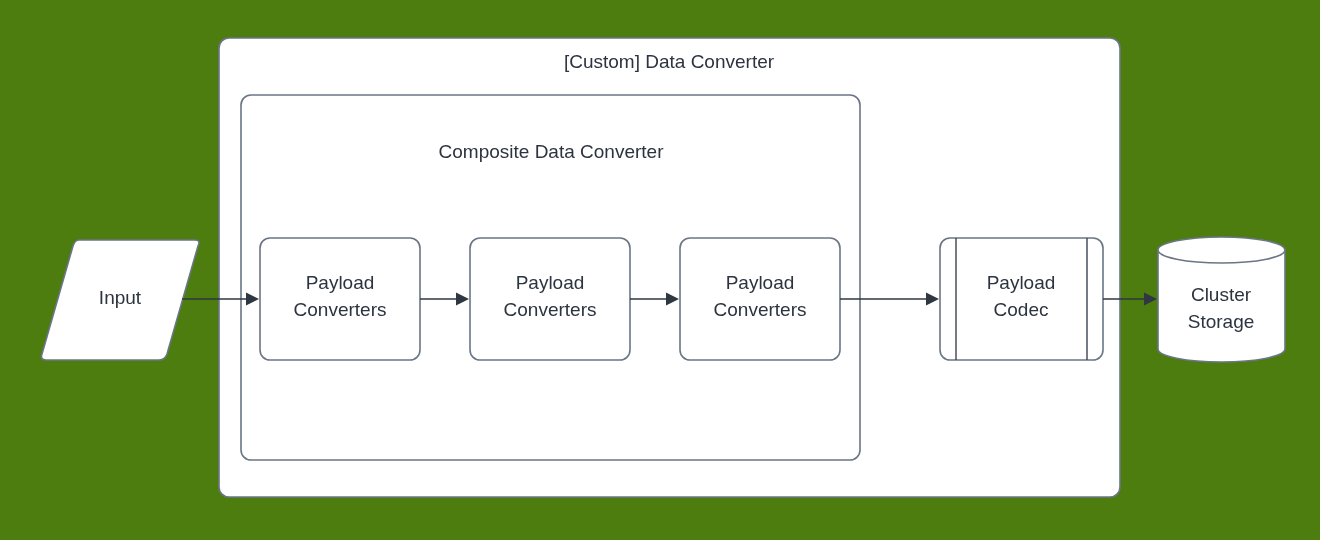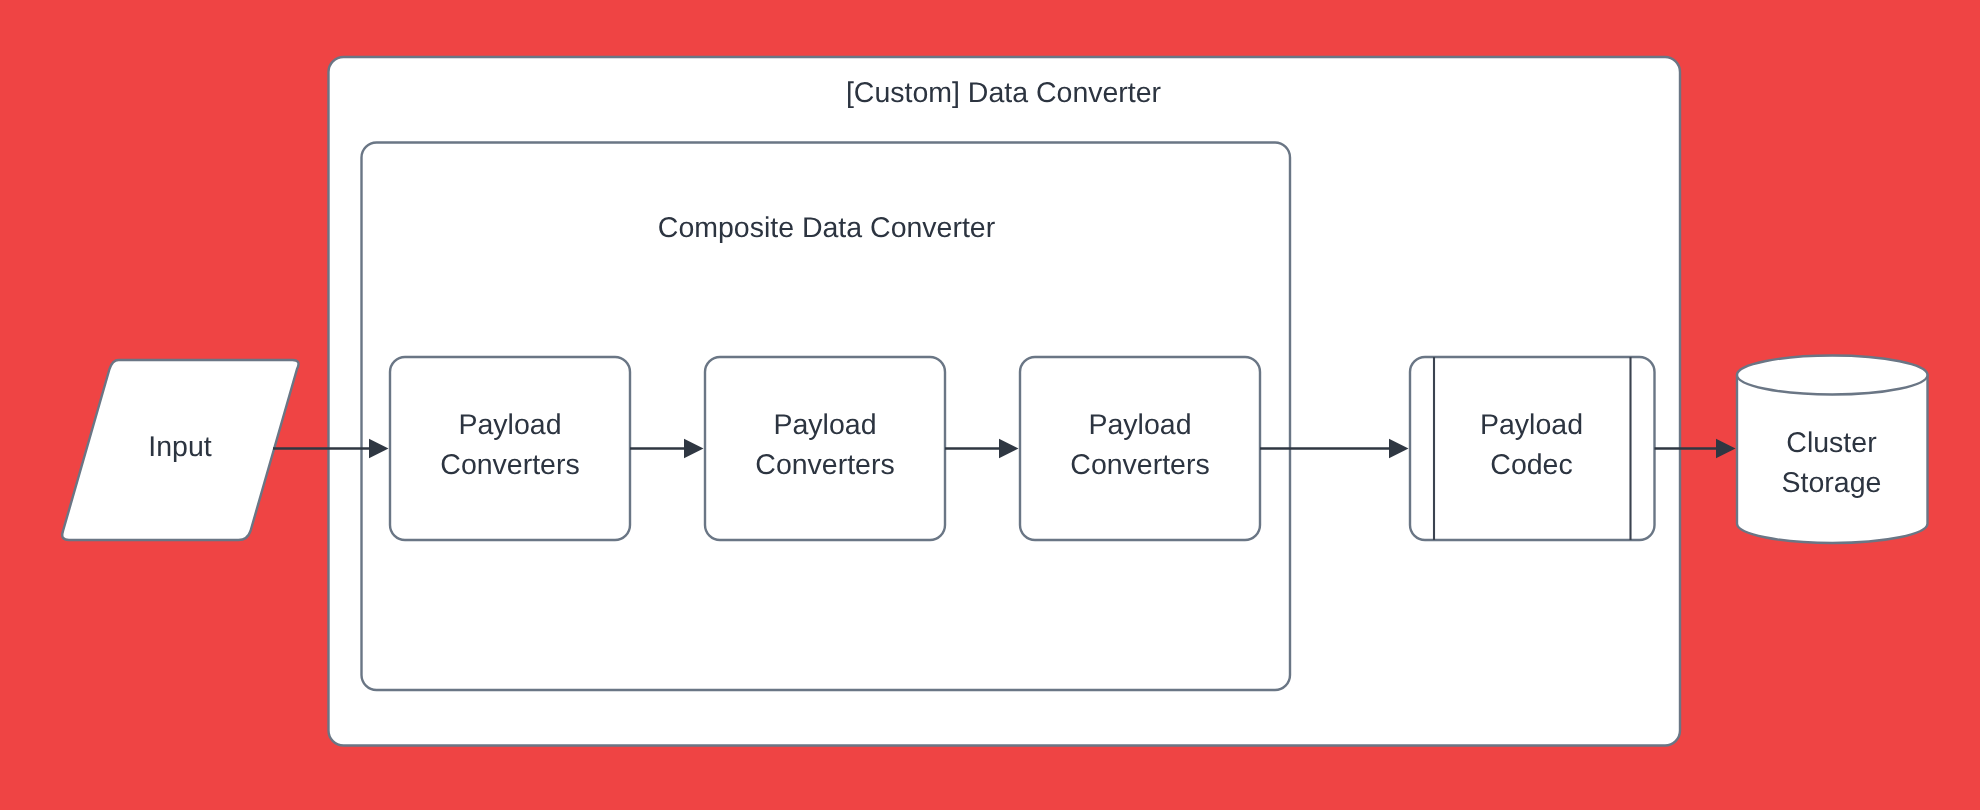--- a/index.html
+++ b/index.html
@@ -7,21 +7,21 @@
     padding: 0;
     background: #ffffff;
   }
   body {
     font-family: "Liberation Sans", sans-serif;
   }
   #canvas {
     position: relative;
     width: 1320px;
     height: 540px;
-    background: #ef4444;
+    background: #4d7c0f;
     overflow: hidden;
   }
   #diagram-svg {
     position: absolute;
     left: 0;
     top: 0;
     width: 1320px;
     height: 540px;
   }
   .shape-stroke {

